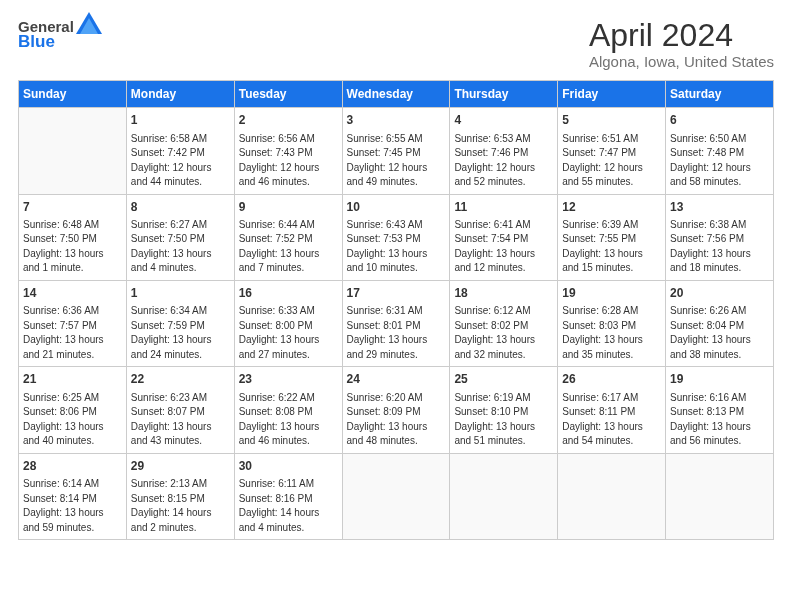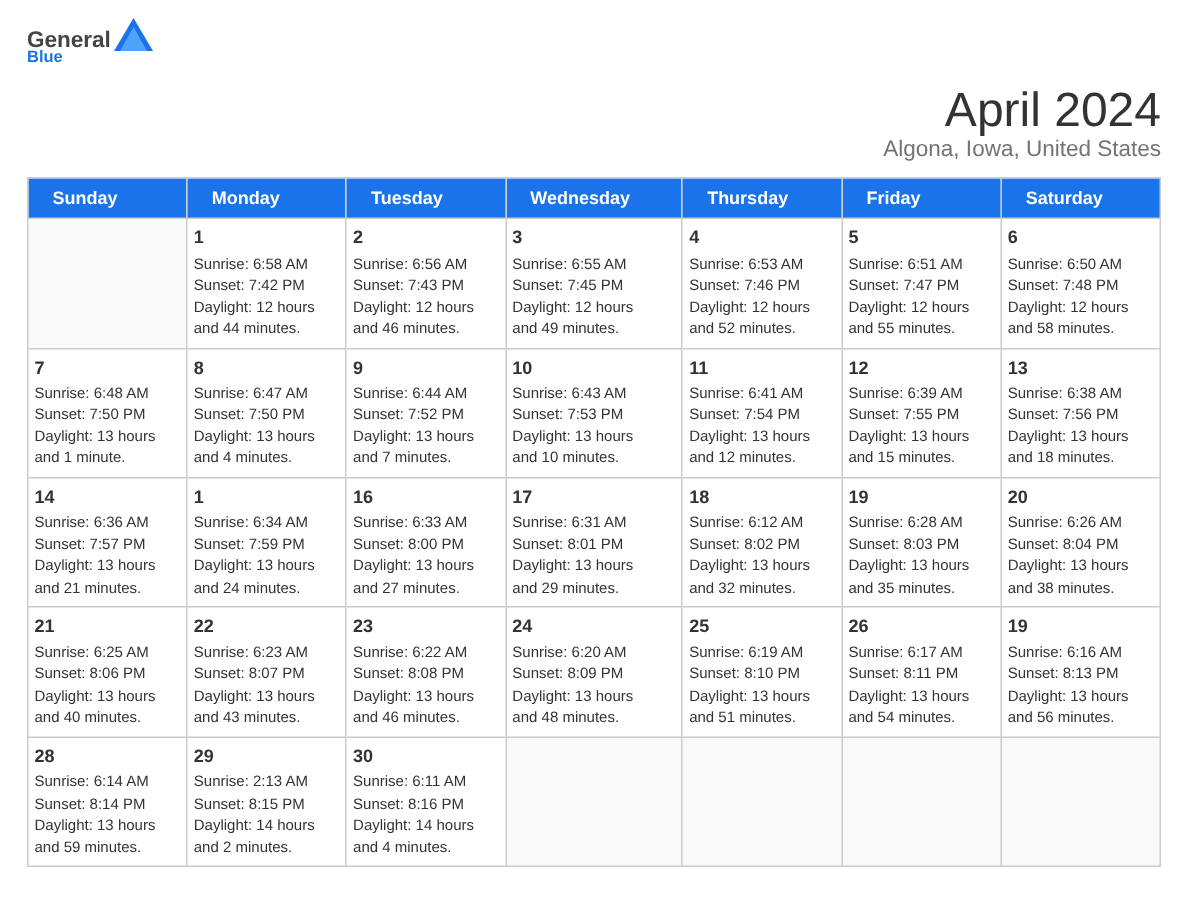--- a/index.html
+++ b/index.html
@@ -19,43 +19,42 @@
       align-items: flex-start;
       justify-content: space-between;
       margin-bottom: 10px;
     }
     .logo {
       display: flex;
       align-items: flex-end;
       gap: 0px;
     }
     .title-block {
-      text-align: right;
-      margin-top: 38px;
+      text-align: left;
     }
     .title-block h1 {
       font-size: 32px;
       font-weight: 400;
       color: #333;
       line-height: 1.1;
     }
     .title-block h2 {
       font-size: 15px;
       font-weight: 400;
       color: #737373;
     }
     table {
       width: 100%;
       border-collapse: collapse;
       font-size: 11px;
     }
     thead tr th {
       background-color: #1a73e8;
       color: #fff;
-      padding: 6px 16px;
+      padding: 6px 4px;
       text-align: left;
       font-weight: 600;
       font-size: 12px;
       border: 1px solid #ccc;
     }
     tbody tr td {
       border: 1px solid #ccc;
       padding: 4px 4px;
       vertical-align: top;
       color: #333;
@@ -88,21 +87,21 @@
       <div>
         <div style="display:flex;align-items:center;">
           <div style="font-size:15px;font-weight:bold;color:#333;line-height:1.2;">
             <span style="color:#444;">General</span>
           </div>
           <svg width="26" height="22" viewBox="0 0 26 22" style="margin-left:2px;margin-top:-8px;">
             <polygon points="0,22 13,0 26,22" fill="#1a73e8"></polygon>
             <polygon points="4,22 13,6 22,22" fill="#4fa3f7"></polygon>
           </svg>
         </div>
-        <div style="font-size:11px;font-weight:bold;color:#1a73e8;margin-top:-4px;">Blue</div>
+        <div style="font-size:17px;font-weight:bold;color:#1a73e8;margin-top:-4px;">Blue</div>
       </div>
     </div>
     <div class="title-block">
       <h1>April 2024</h1>
       <h2>Algona, Iowa, United States</h2>
     </div>
   </div>
 
   <table>
     <thead>
@@ -144,21 +143,21 @@
             <div class="day-info"><span>Sunrise: 6:50 AM</span><br><span>Sunset: 7:48 PM</span><br><span>Daylight: 12 hours</span><br><span>and 58 minutes.</span></div>
           </td>
         </tr>
         <tr>
           <td>
             <span class="day-num">7</span>
             <div class="day-info"><span>Sunrise: 6:48 AM</span><br><span>Sunset: 7:50 PM</span><br><span>Daylight: 13 hours</span><br><span>and 1 minute.</span></div>
           </td>
           <td>
             <span class="day-num">8</span>
-            <div class="day-info"><span>Sunrise: 6:47 AM</span><br><span>Sunset: 7:50 PM</span><br><span>Daylight: 13 hours</span><br><span>and 4 minutes.</span></div>
+            <div class="day-info"><span>Sunrise: 6:27 AM</span><br><span>Sunset: 7:50 PM</span><br><span>Daylight: 13 hours</span><br><span>and 4 minutes.</span></div>
           </td>
           <td>
             <span class="day-num">9</span>
             <div class="day-info"><span>Sunrise: 6:44 AM</span><br><span>Sunset: 7:52 PM</span><br><span>Daylight: 13 hours</span><br><span>and 7 minutes.</span></div>
           </td>
           <td>
             <span class="day-num">10</span>
             <div class="day-info"><span>Sunrise: 6:43 AM</span><br><span>Sunset: 7:53 PM</span><br><span>Daylight: 13 hours</span><br><span>and 10 minutes.</span></div>
           </td>
           <td>

